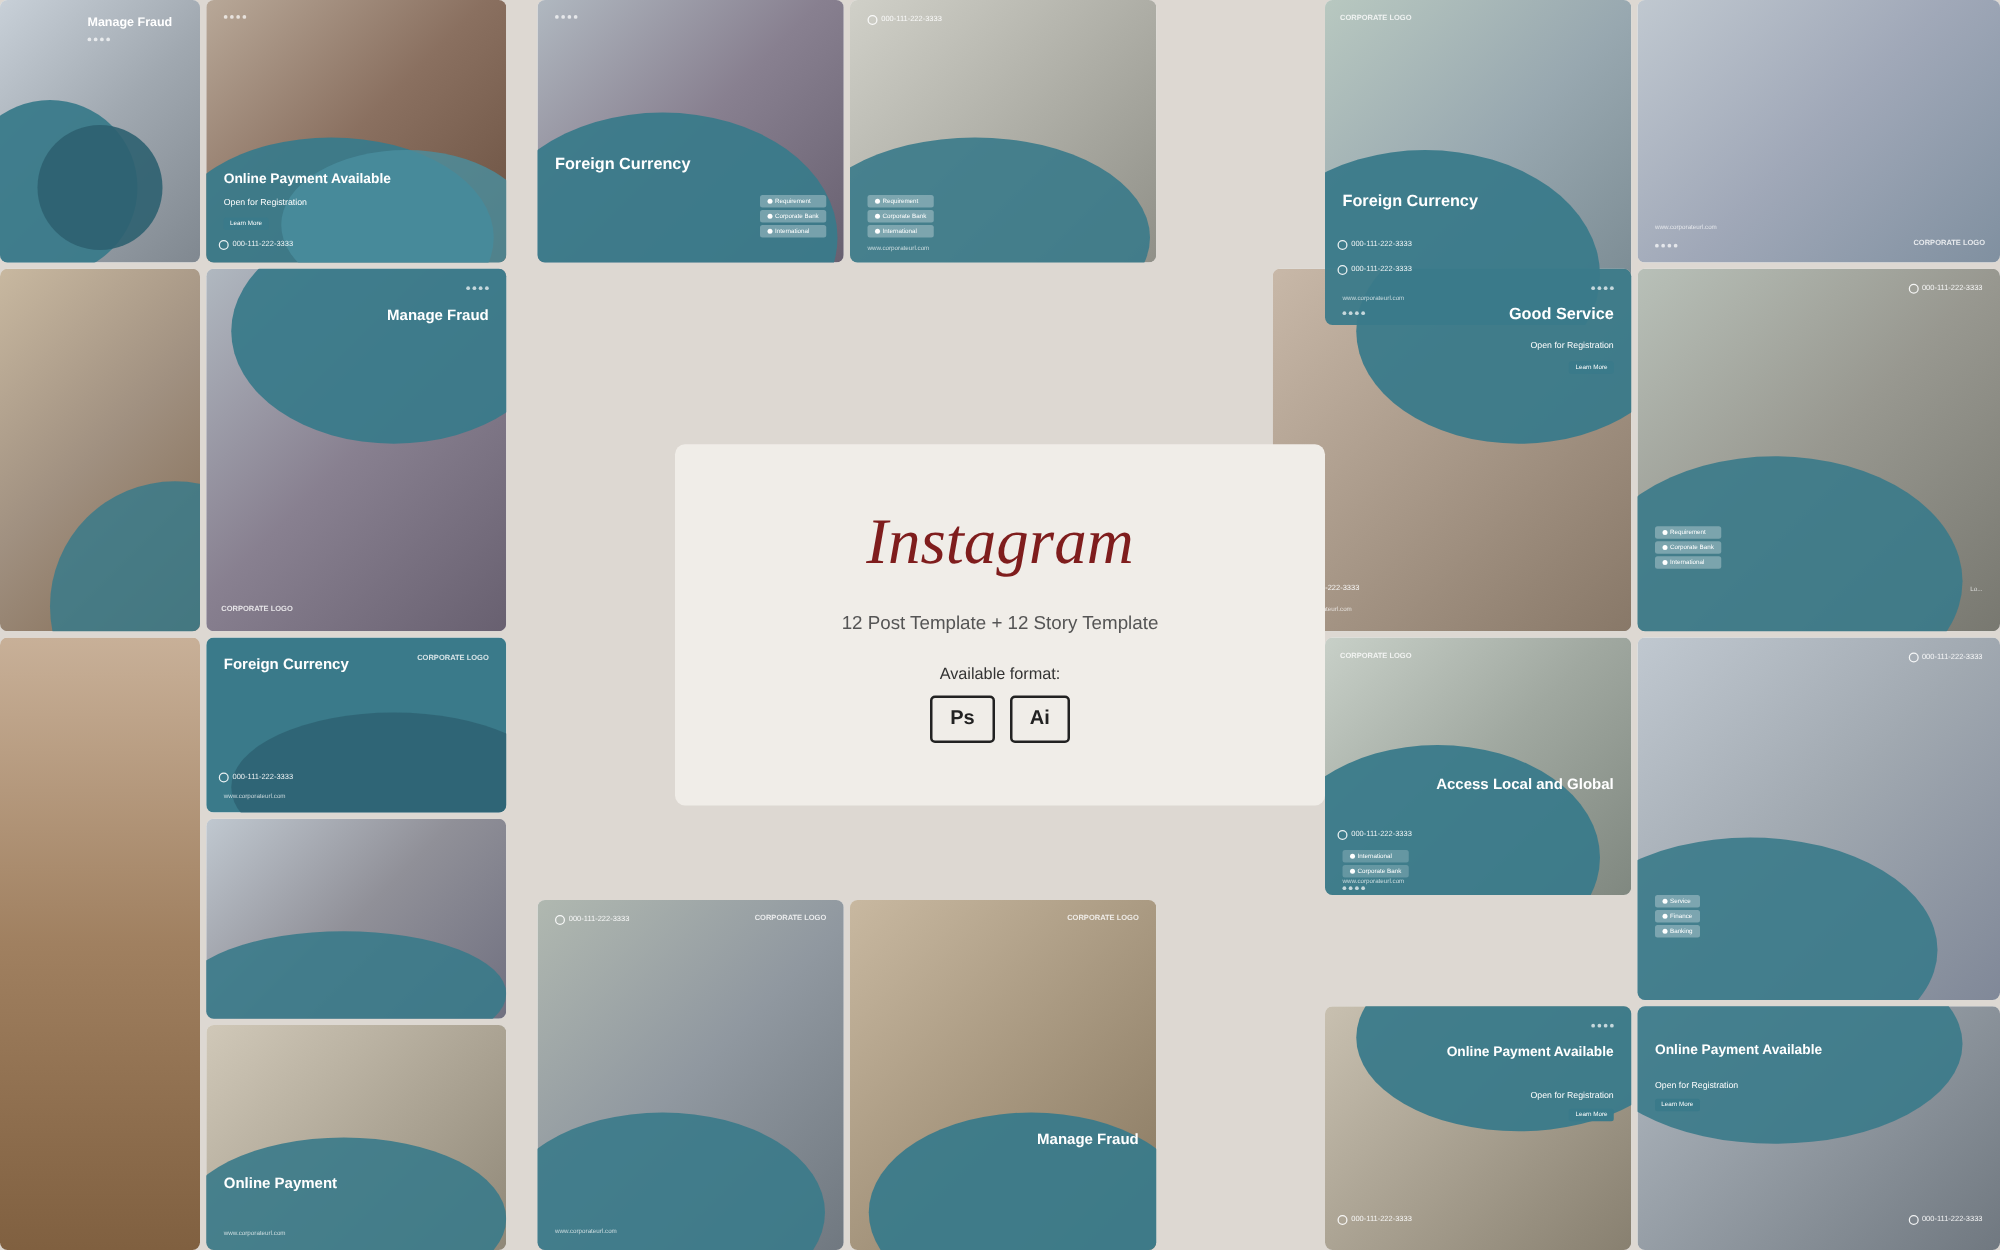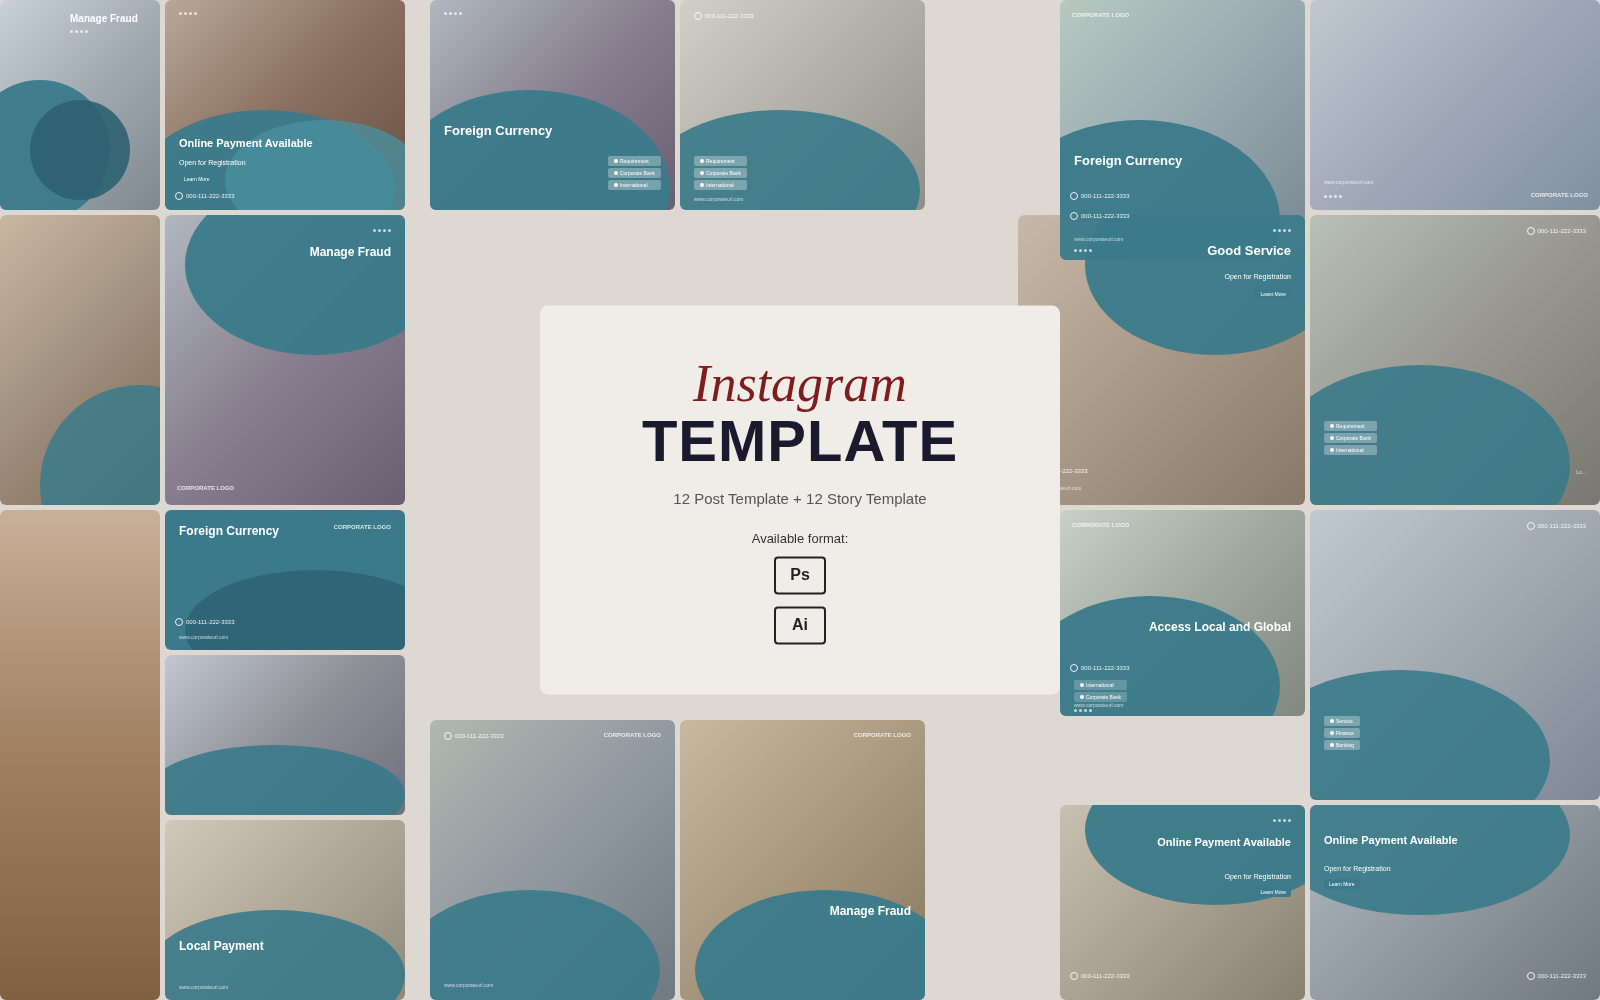--- a/index.html
+++ b/index.html
@@ -47,21 +47,20 @@
 
     .format-label {
       font-size: 13px;
       color: #333;
       margin-bottom: 10px;
     }
 
     .format-badges {
       display: flex;
       gap: 12px;
-      flex-direction: column;
     }
 
     .format-badge {
       border: 2px solid #222;
       padding: 8px 14px;
       font-size: 16px;
       font-weight: bold;
       color: #222;
       border-radius: 4px;
     }
@@ -535,21 +534,21 @@
 </div>
 
 <div class="card card-ll3">
   <div class="photo-bg photo-office" style="background:linear-gradient(135deg,#c0c8d0 0%,#909098 50%,#707080 100%);"></div>
   <div class="wave" style="width:260px;height:100px;bottom:-30px;left:-20px;background:#3a7a8a;opacity:0.9;"></div>
 </div>
 
 <div class="card card-ll4">
   <div class="photo-bg photo-person1" style="background:linear-gradient(135deg,#d0c8b8 0%,#b0a898 50%,#908878 100%);"></div>
   <div class="wave" style="width:260px;height:130px;bottom:-40px;left:-20px;background:#3a7a8a;opacity:0.9;"></div>
-  <div class="card-text" style="bottom:45px;left:14px;font-size:12px;font-weight:bold;">Local Payment</div>
+  <div class="card-text" style="bottom:45px;left:14px;font-size:12px;font-weight:bold;">Online Payment</div>
   <div class="url-text" style="bottom:10px;left:14px;">www.corporateurl.com</div>
 </div>
 
 <div class="card card-bm1">
   <div class="photo-bg photo-keyboard"></div>
   <div class="wave" style="width:260px;height:160px;bottom:-50px;left:-30px;background:#3a7a8a;opacity:0.9;"></div>
   <div class="phone-row" style="top:12px;left:14px;">
     <div class="icon-circle"></div>
     <span>000-111-222-3333</span>
   </div>
@@ -640,20 +639,19 @@
   <div style="position:absolute;top:60px;left:14px;color:white;font-size:7px;z-index:4;">Open for Registration</div>
   <div class="btn-small" style="top:74px;left:14px;">Learn More</div>
   <div class="phone-row" style="bottom:20px;right:14px;">
     <div class="icon-circle"></div>
     <span>000-111-222-3333</span>
   </div>
 </div>
 
 <div class="main-center">
   <div class="main-title-script">Instagram</div>
-  <div style="font-family:Arial,sans-serif;font-size:58px;font-weight:900;color:#1a1a2e;line-height:1.0;letter-spacing:1px;text-transform:uppercase;margin-top:-8px;">TEMPLATE</div>
   <div class="main-subtitle">12 Post Template + 12 Story Template</div>
   <div class="format-label">Available format:</div>
   <div class="format-badges">
     <div class="format-badge">Ps</div>
     <div class="format-badge">Ai</div>
   </div>
 </div>
 
 </body></html>

